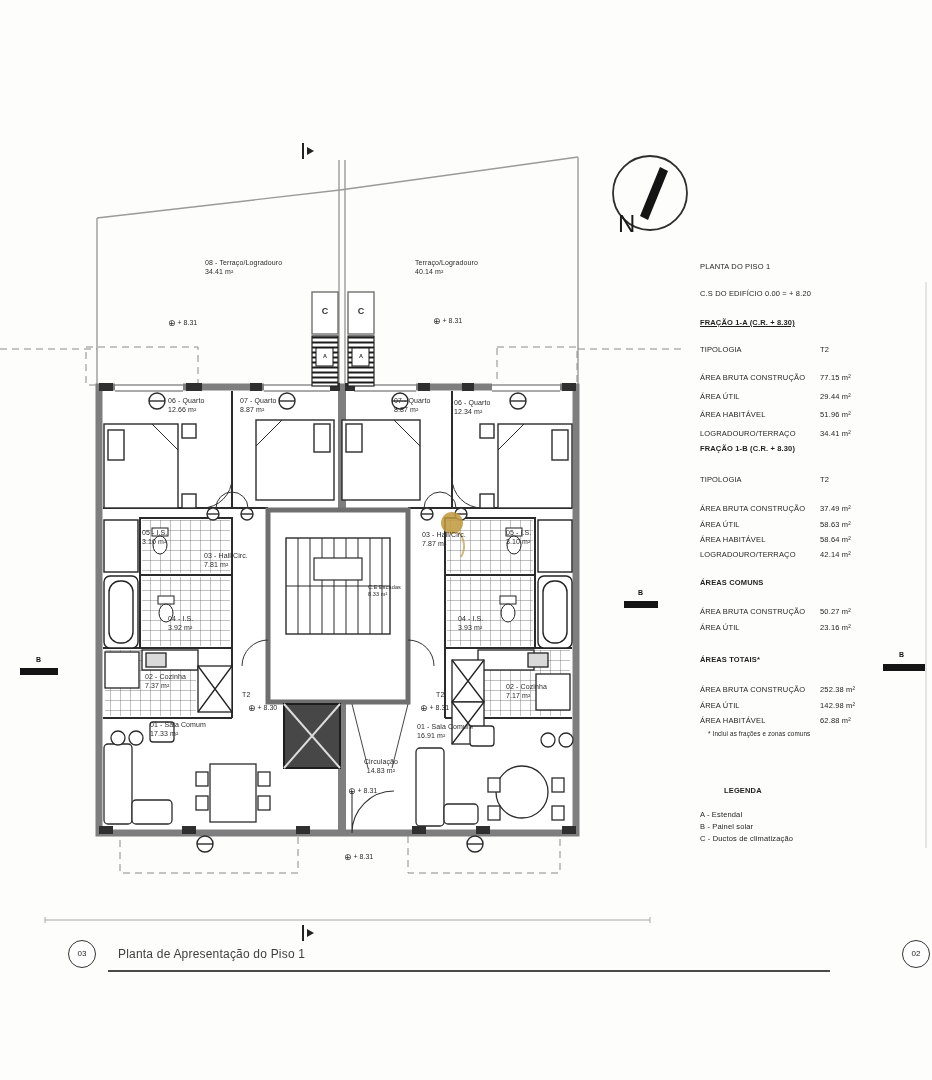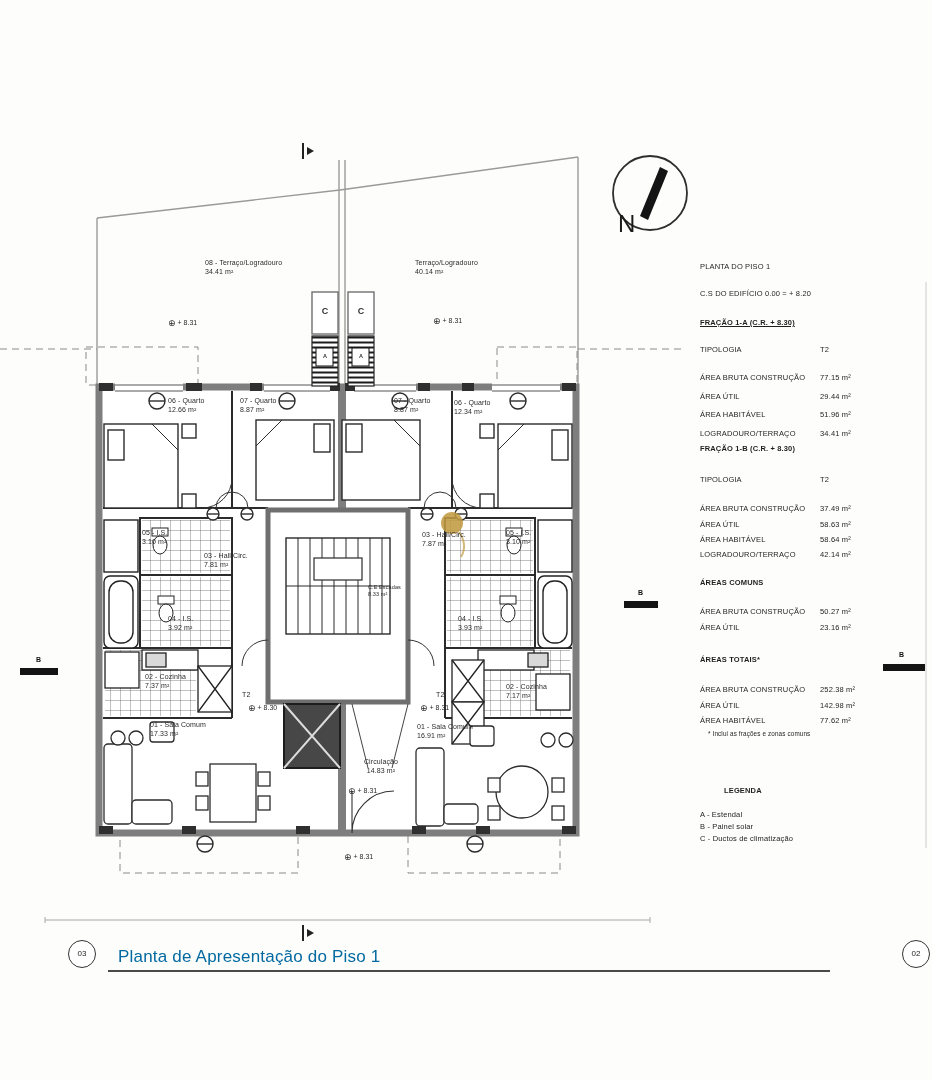--- a/index.html
+++ b/index.html
@@ -17,21 +17,21 @@
   .north-n{position:absolute;font-size:24px;color:#1b1b1b;}
   .secmark{position:absolute;font-size:7px;font-weight:700;color:#111;}
   
   .panel{position:absolute;left:700px;top:258px;width:228px;height:600px;font-size:7.5px;color:#1e1e1e;letter-spacing:.15px;}
   .prow{position:absolute;left:0;width:228px;white-space:nowrap;}
   .prow .pl{display:inline-block;width:120px;vertical-align:top;}
   .prow .pv{display:inline-block;}
   .phead{font-weight:700;}
   .pfoot{font-size:6.3px;}
   
-  .ftitle{position:absolute;left:118px;top:947px;font-size:17px;color:#0369a1;letter-spacing:.2px;}
+  .ftitle{position:absolute;left:118px;top:947px;font-size:12px;color:#404040;letter-spacing:.2px;}
   .fcirc{position:absolute;width:26px;height:26px;border:1.4px solid #333;border-radius:50%;
          text-align:center;line-height:26px;font-size:8px;color:#222;background:#fff;}
 </style>
 </head>
 <body>
 
 <div class="sheet">
 
   <svg class="draw" width="932" height="1080" viewBox="0 0 932 1080">
     <defs>
@@ -405,21 +405,21 @@
     <div class="prow" style="top:277px;"><span class="pl">ÁREA HABITÁVEL</span><span class="pv">58.64 m²</span></div>
     <div class="prow" style="top:292px;"><span class="pl">LOGRADOURO/TERRAÇO</span><span class="pv">42.14 m²</span></div>
 
     <div class="prow phead" style="top:320px;">ÁREAS COMUNS</div>
     <div class="prow" style="top:349px;"><span class="pl">ÁREA BRUTA CONSTRUÇÃO</span><span class="pv">50.27 m²</span></div>
     <div class="prow" style="top:365px;"><span class="pl">ÁREA ÚTIL</span><span class="pv">23.16 m²</span></div>
 
     <div class="prow phead" style="top:397px;">ÁREAS TOTAIS*</div>
     <div class="prow" style="top:427px;"><span class="pl">ÁREA BRUTA CONSTRUÇÃO</span><span class="pv">252.38 m²</span></div>
     <div class="prow" style="top:443px;"><span class="pl">ÁREA ÚTIL</span><span class="pv">142.98 m²</span></div>
-    <div class="prow" style="top:458px;"><span class="pl">ÁREA HABITÁVEL</span><span class="pv">77.62 m²</span></div>
+    <div class="prow" style="top:458px;"><span class="pl">ÁREA HABITÁVEL</span><span class="pv">62.88 m²</span></div>
     <div class="prow pfoot" style="top:472px;left:8px;">* Inclui as frações e zonas comuns</div>
 
     <div class="prow phead" style="top:528px;margin-left:24px;">LEGENDA</div>
     <div class="prow" style="top:552px;">A - Estendal</div>
     <div class="prow" style="top:564px;">B - Painel solar</div>
     <div class="prow" style="top:576px;">C - Ductos de climatização</div>
   </div>
 
   <div class="fcirc" style="left:68px;top:940px;">03</div>
   <div class="ftitle">Planta de Apresentação do Piso 1</div>

